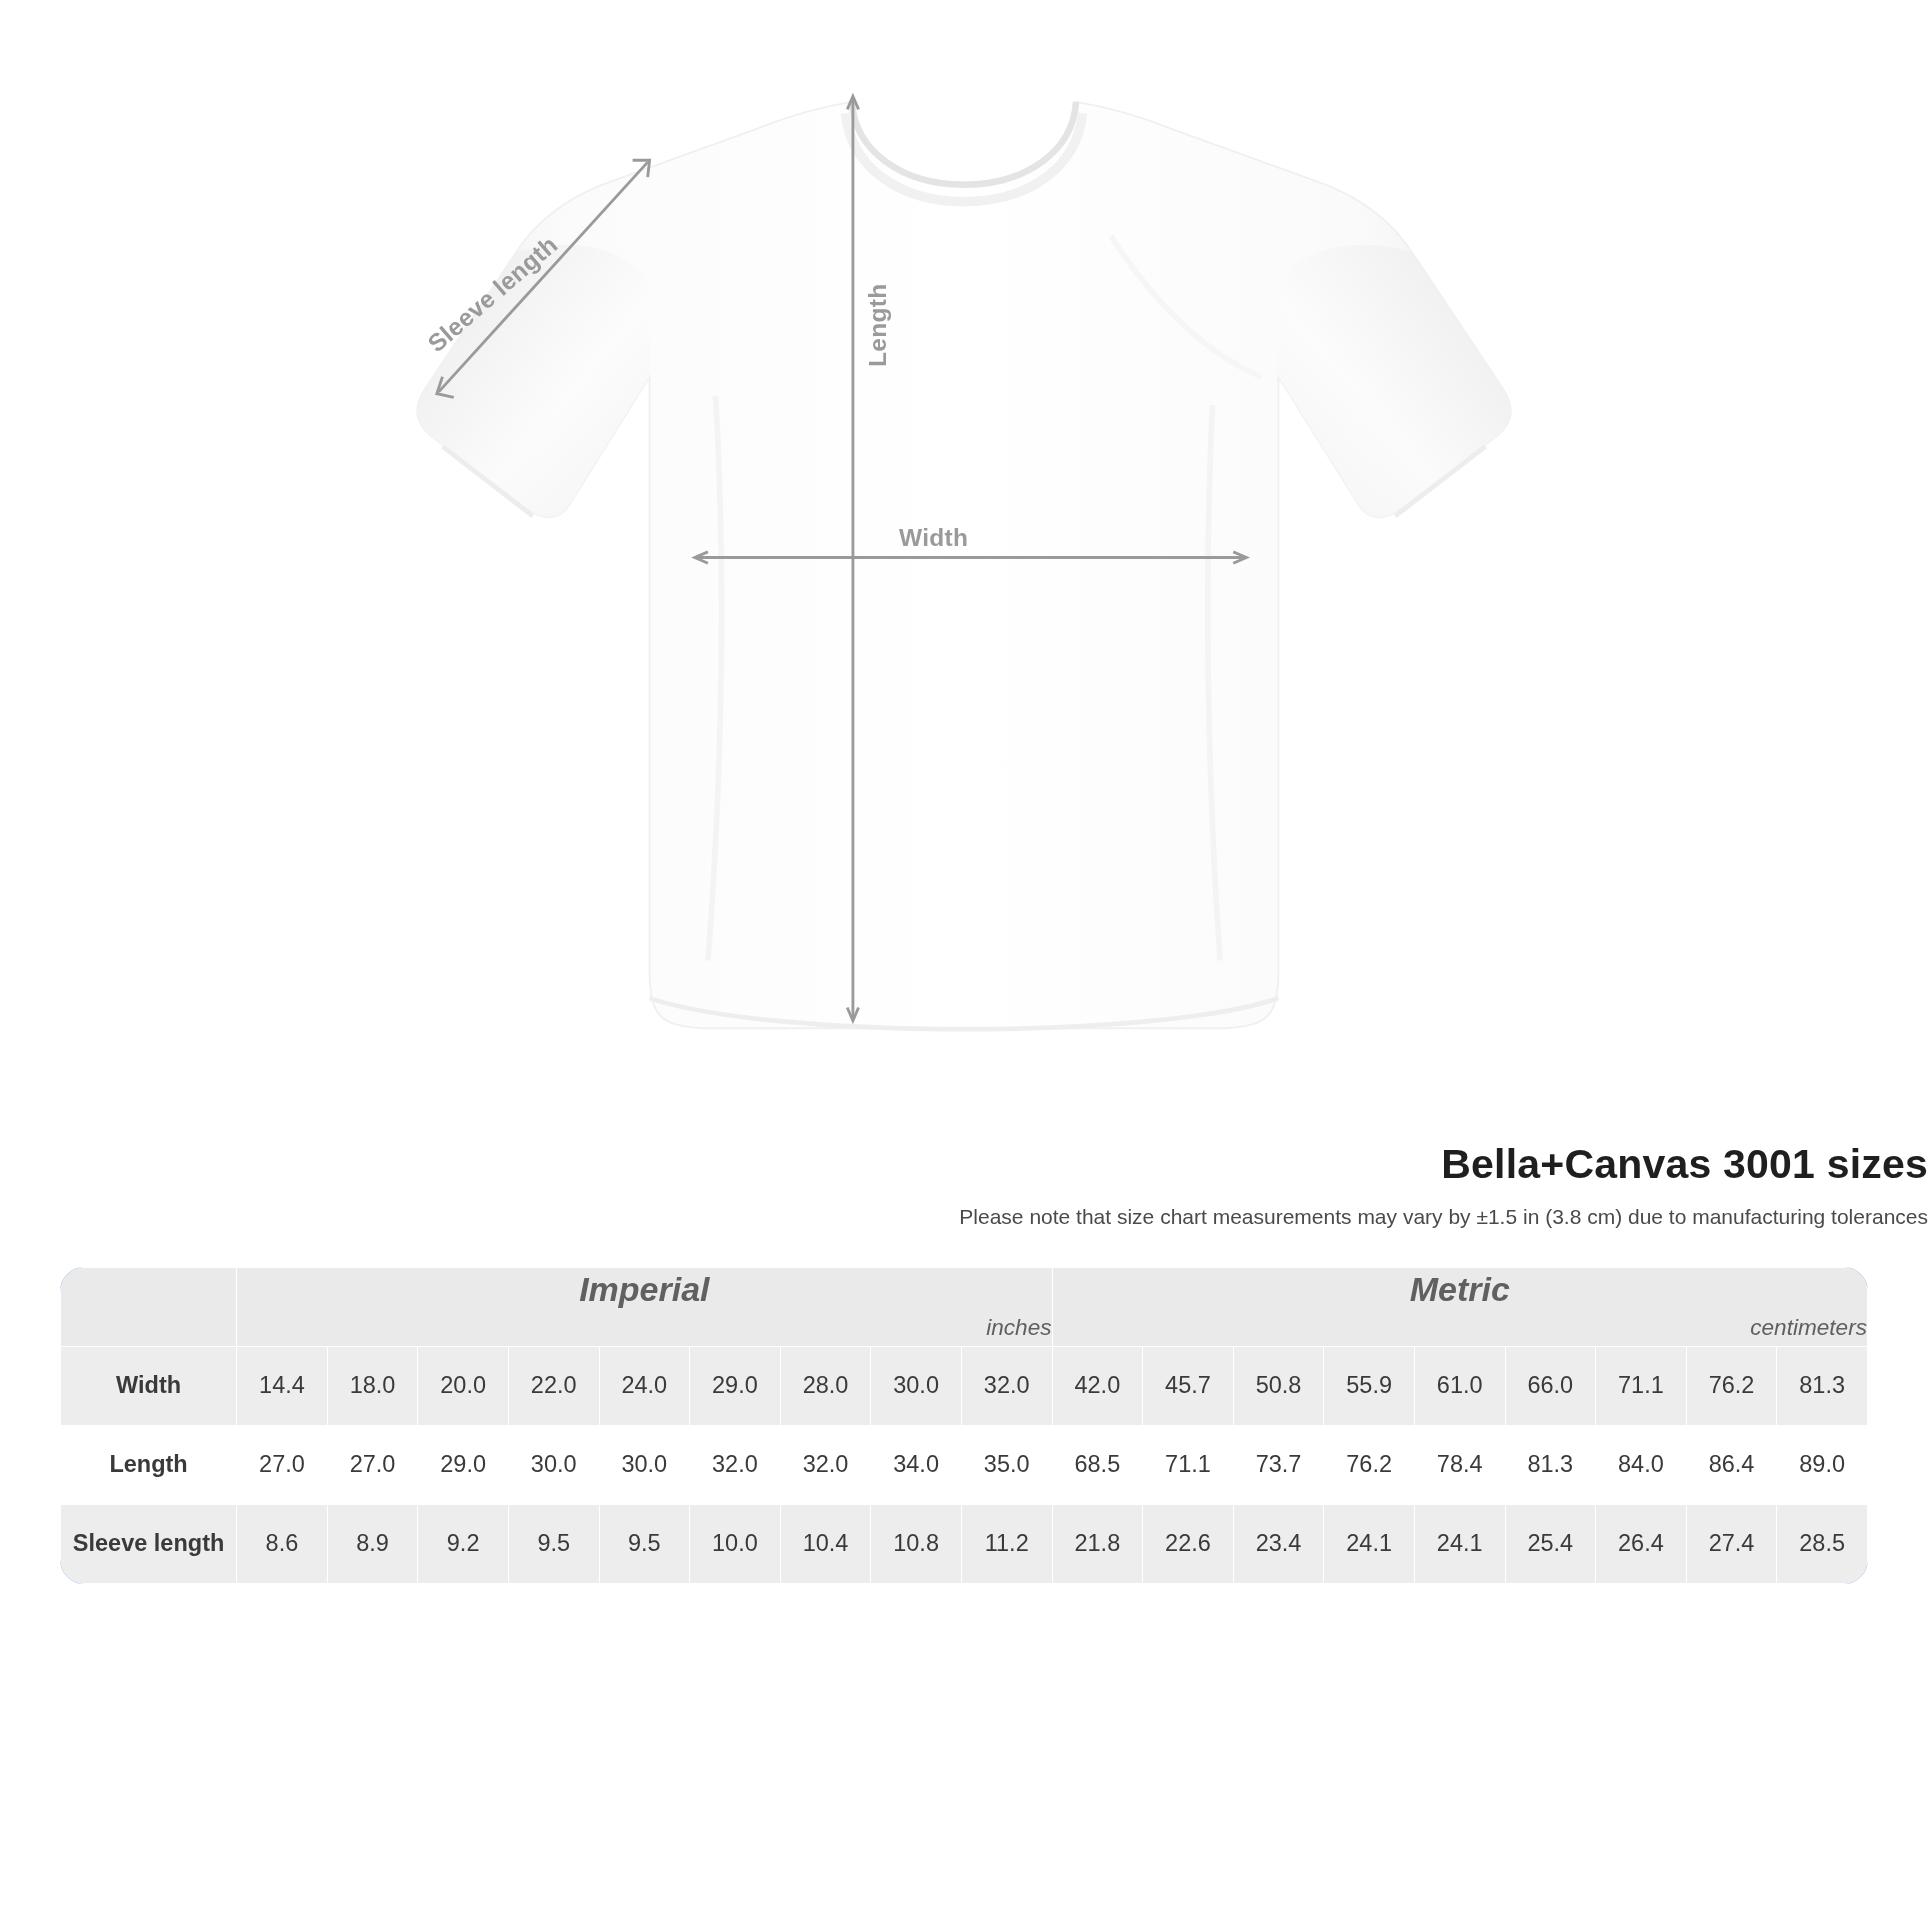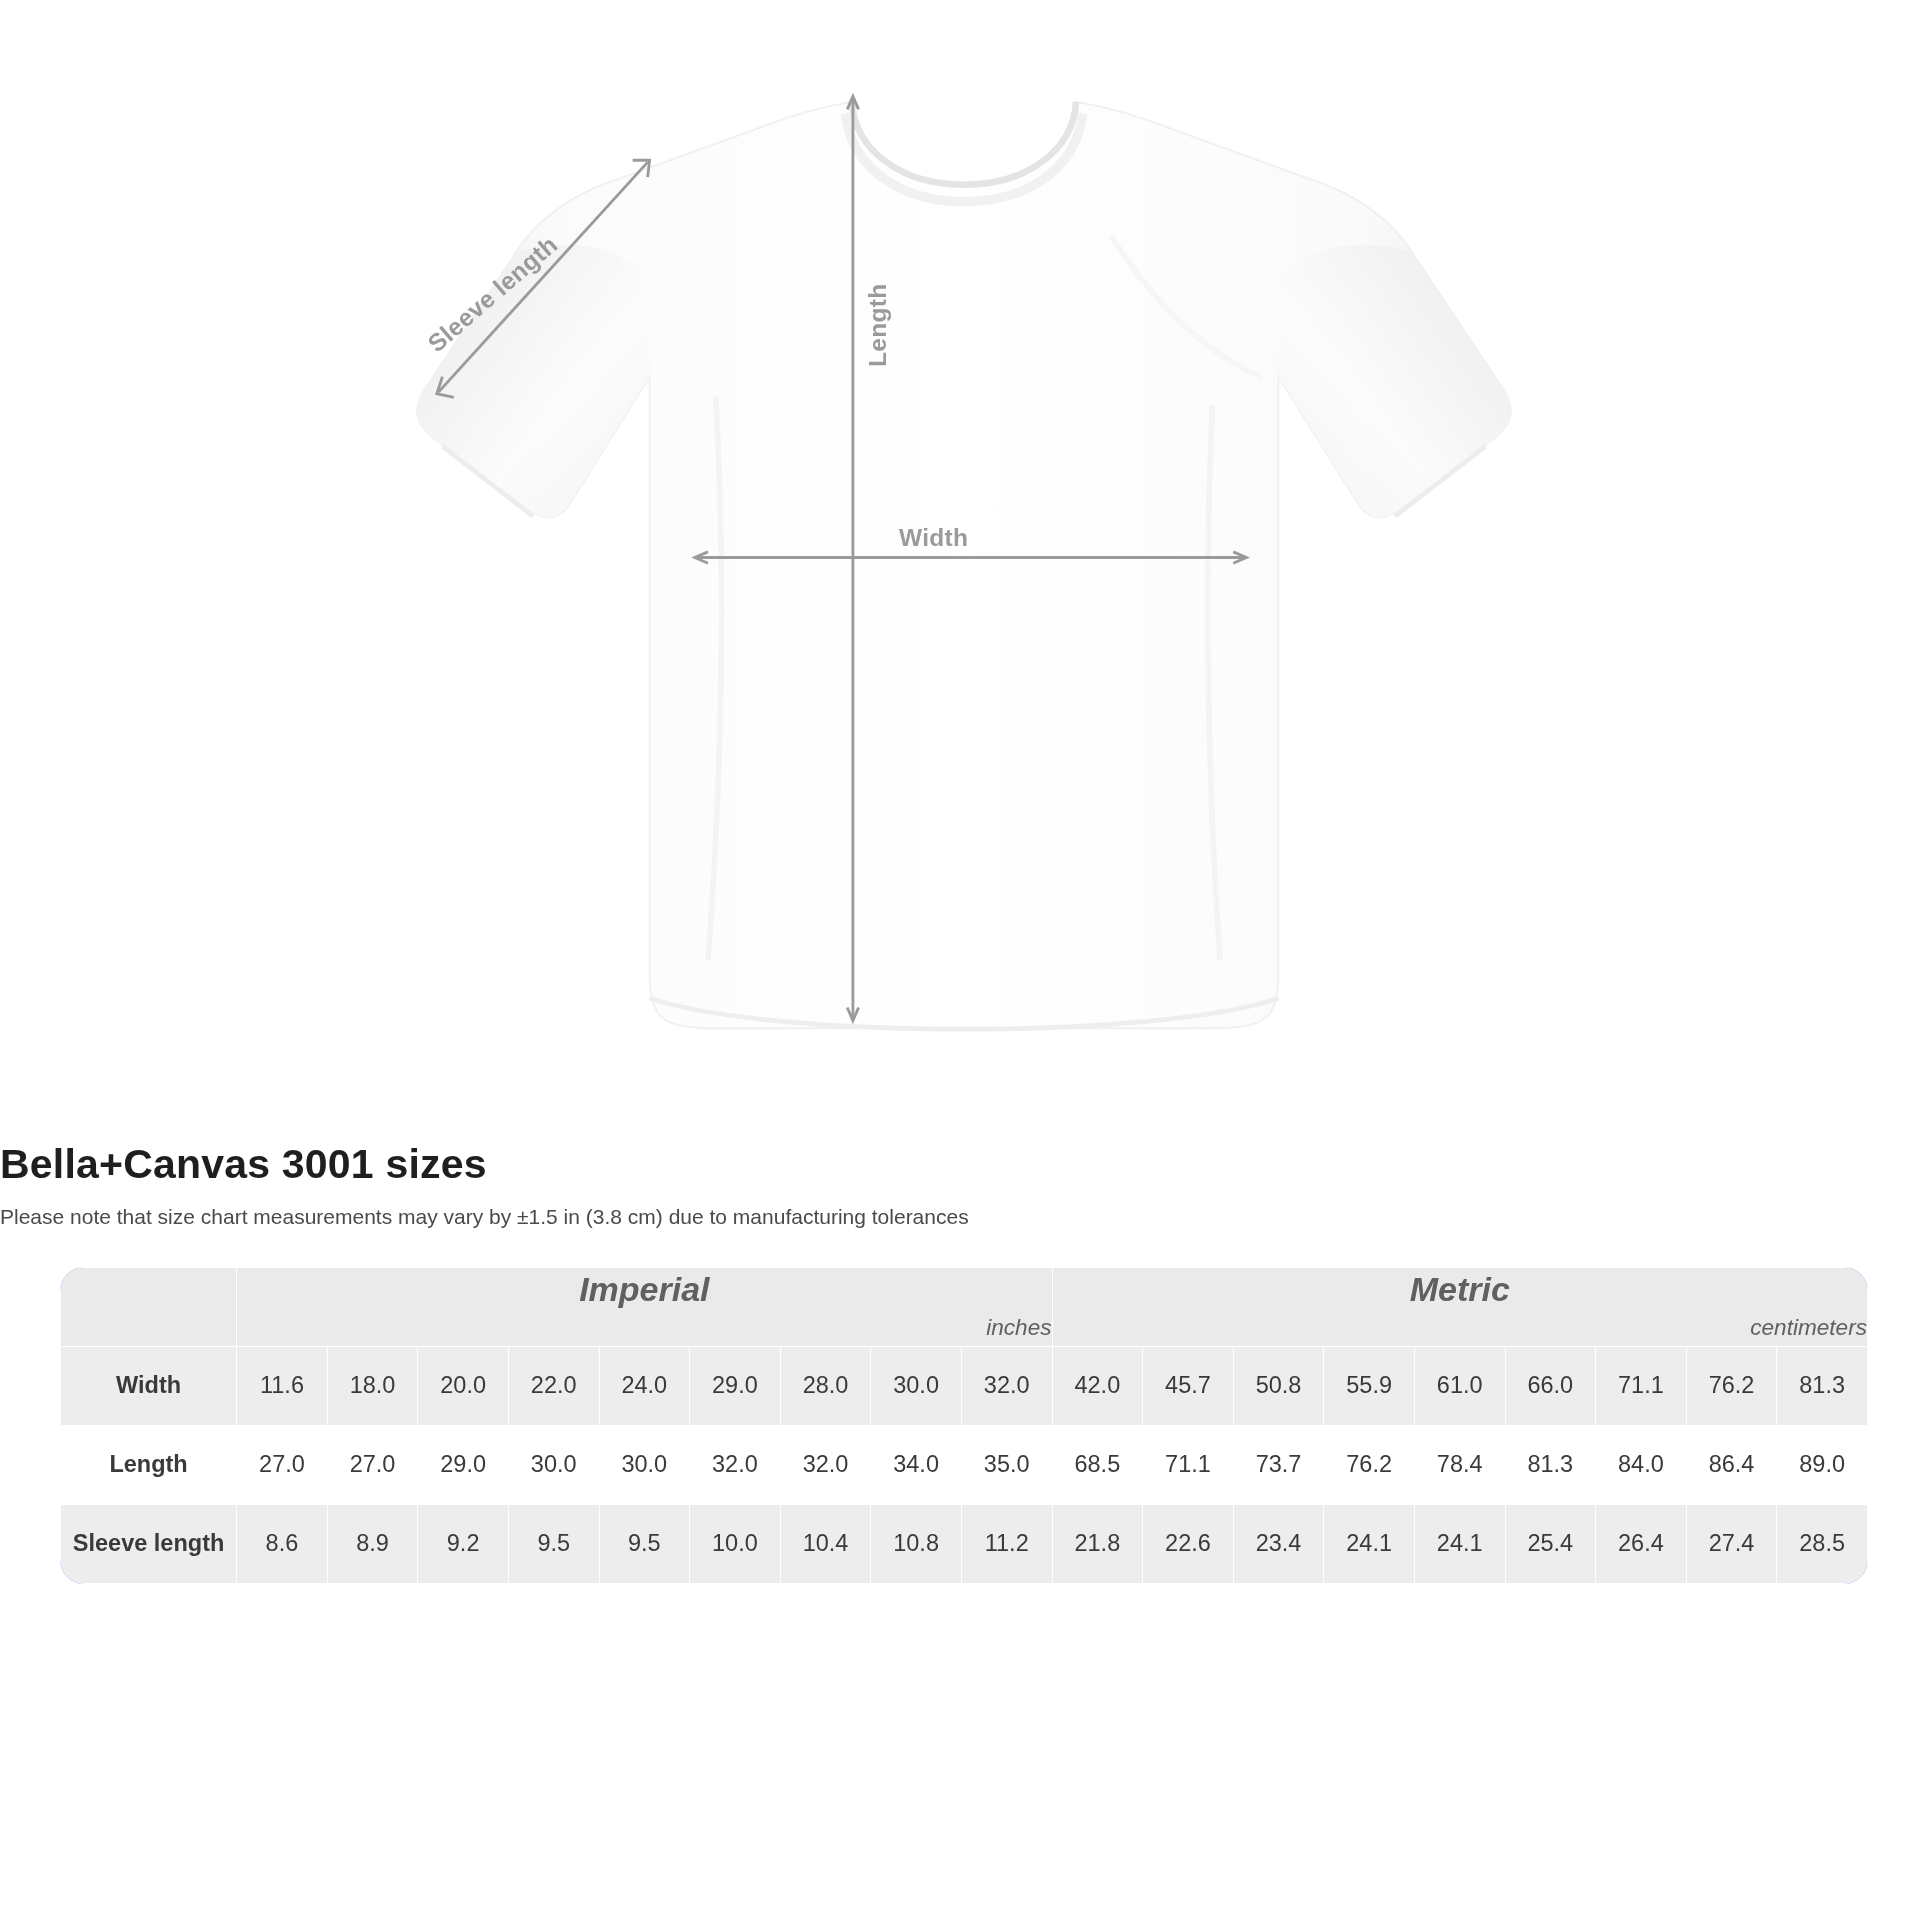--- a/index.html
+++ b/index.html
@@ -53,21 +53,21 @@
   }
   .dim-label.sleeve {
     left: 441px;
     top: 330px;
     transform: rotate(-41deg);
     transform-origin: left bottom;
   }
 
   
   .title-block {
-    text-align: left;
+    text-align: right;
     margin-top: 24.5px;
   }
   .chart-title {
     font-size: 41px;
     font-weight: bold;
     color: #1f1f1f;
     letter-spacing: 0.2px;
   }
   .chart-note {
     margin-top: 17px;
@@ -272,21 +272,21 @@
           </td>
           <td colspan="9">
             <div class="unit-title">Metric</div>
             <div class="unit-sub">centimeters</div>
           </td>
         </tr>
 
 
         <tr class="data-row shaded">
           <td class="rowlabel">Width</td>
-          <td>11.6</td>
+          <td>14.4</td>
           <td>18.0</td>
           <td>20.0</td>
           <td>22.0</td>
           <td>24.0</td>
           <td>29.0</td>
           <td>28.0</td>
           <td>30.0</td>
           <td>32.0</td>
           <td>42.0</td>
           <td>45.7</td>

